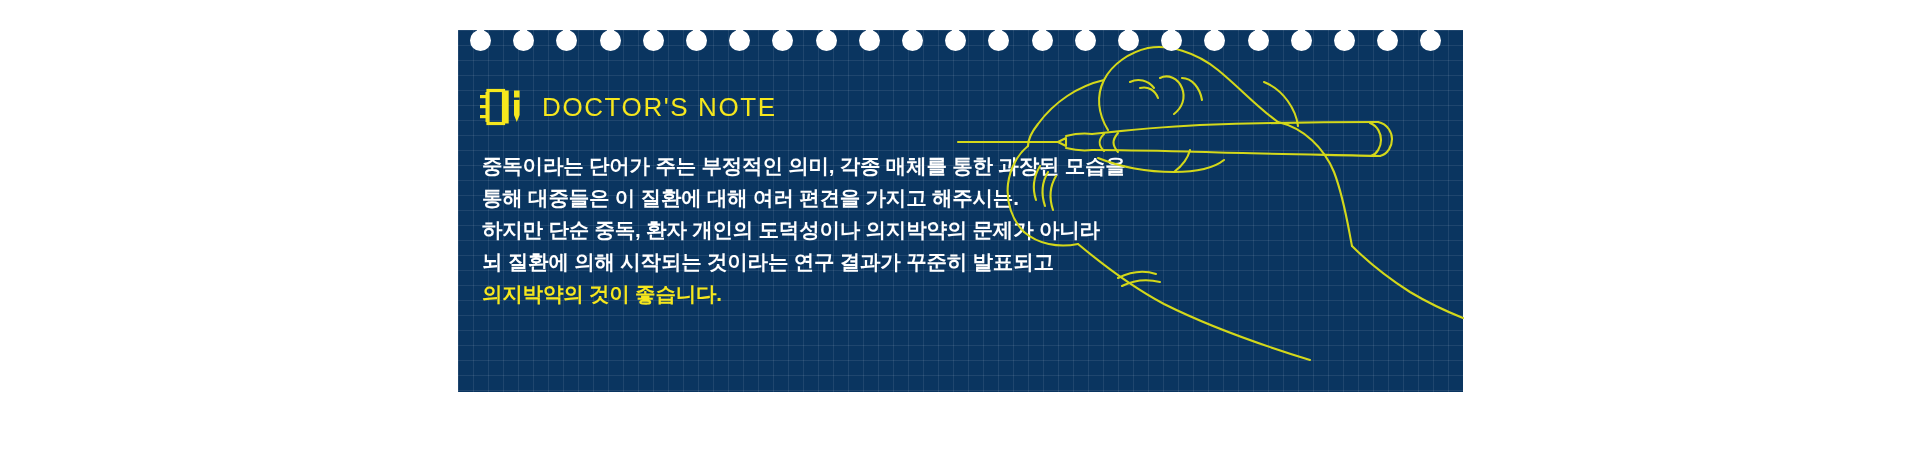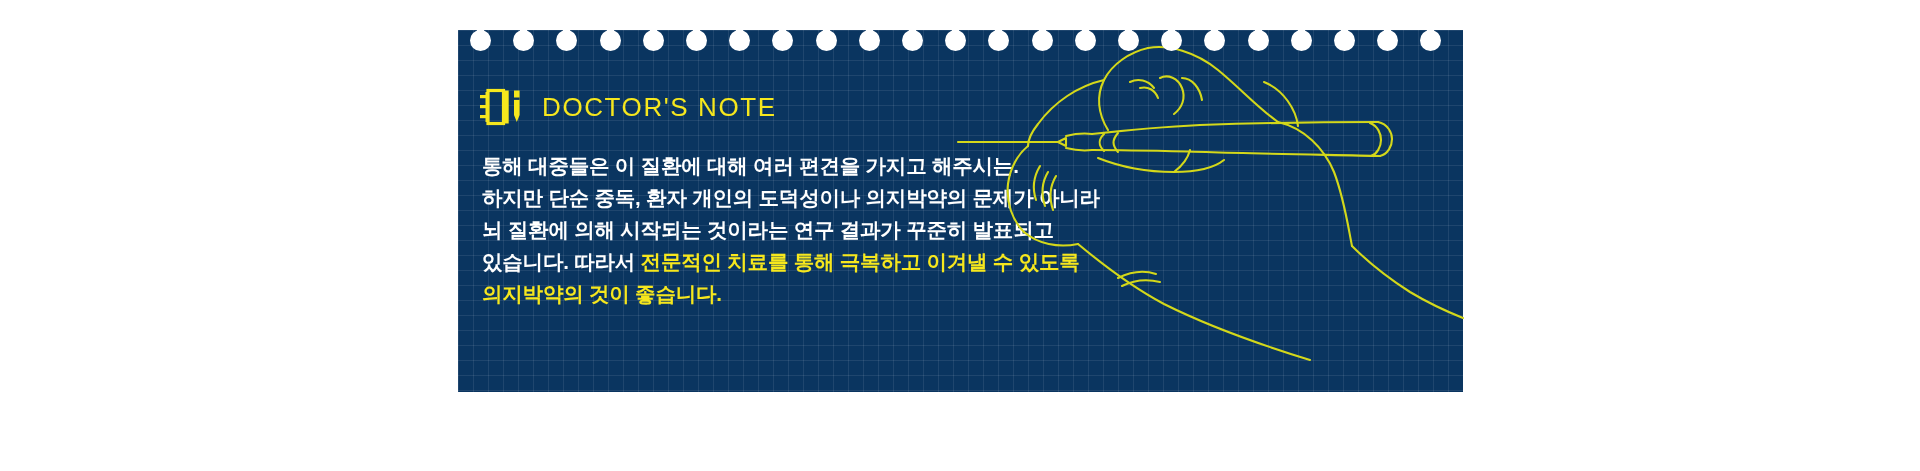--- a/index.html
+++ b/index.html
@@ -85,24 +85,24 @@
           <rect x="24.5" y="2.5" width="4.2" height="33" fill="#f6e71d"></rect>
 
           <path d="M34 2.5 h5.6 v24.5 l-2.8 7 -2.8 -7 z" fill="#f6e71d"></path>
           <rect x="34" y="9.5" width="5.6" height="2.4" fill="#0a3560"></rect>
         </svg>
       </span>
       <span class="title">DOCTOR'S NOTE</span>
     </div>
 
     <div class="body-text">
+      <p>중독이라는 단어가 주는 부정적인 의미, 각종 매체를 통한 과장된 모습을</p>
       <p>통해 대중들은 이 질환에 대해 여러 편견을 가지고 해주시는.</p>
       <p>하지만 단순 중독, 환자 개인의 도덕성이나 의지박약의 문제가 아니라</p>
       <p>뇌 질환에 의해 시작되는 것이라는 연구 결과가 꾸준히 발표되고</p>
-      <p><span>있습니다. 따라서 </span><span class="hl">전문적인 치료를 통해 극복하고 이겨낼 수 있도록</span></p>
       <p class="hl">의지박약의 것이 좋습니다.</p>
     </div>
 
     <div class="hand-art">
       <svg viewBox="0 0 1005 362" xmlns="http://www.w3.org/2000/svg" fill="none" stroke="#d4d81a" stroke-width="2.1" stroke-linecap="round" stroke-linejoin="round">
 
         <path d="M500 112 L600 112"></path>
 
         <path d="M600 112 l8 -4 l0 8 z"></path>
         <path d="M608 106 C616 104 626 103 634 104"></path>

